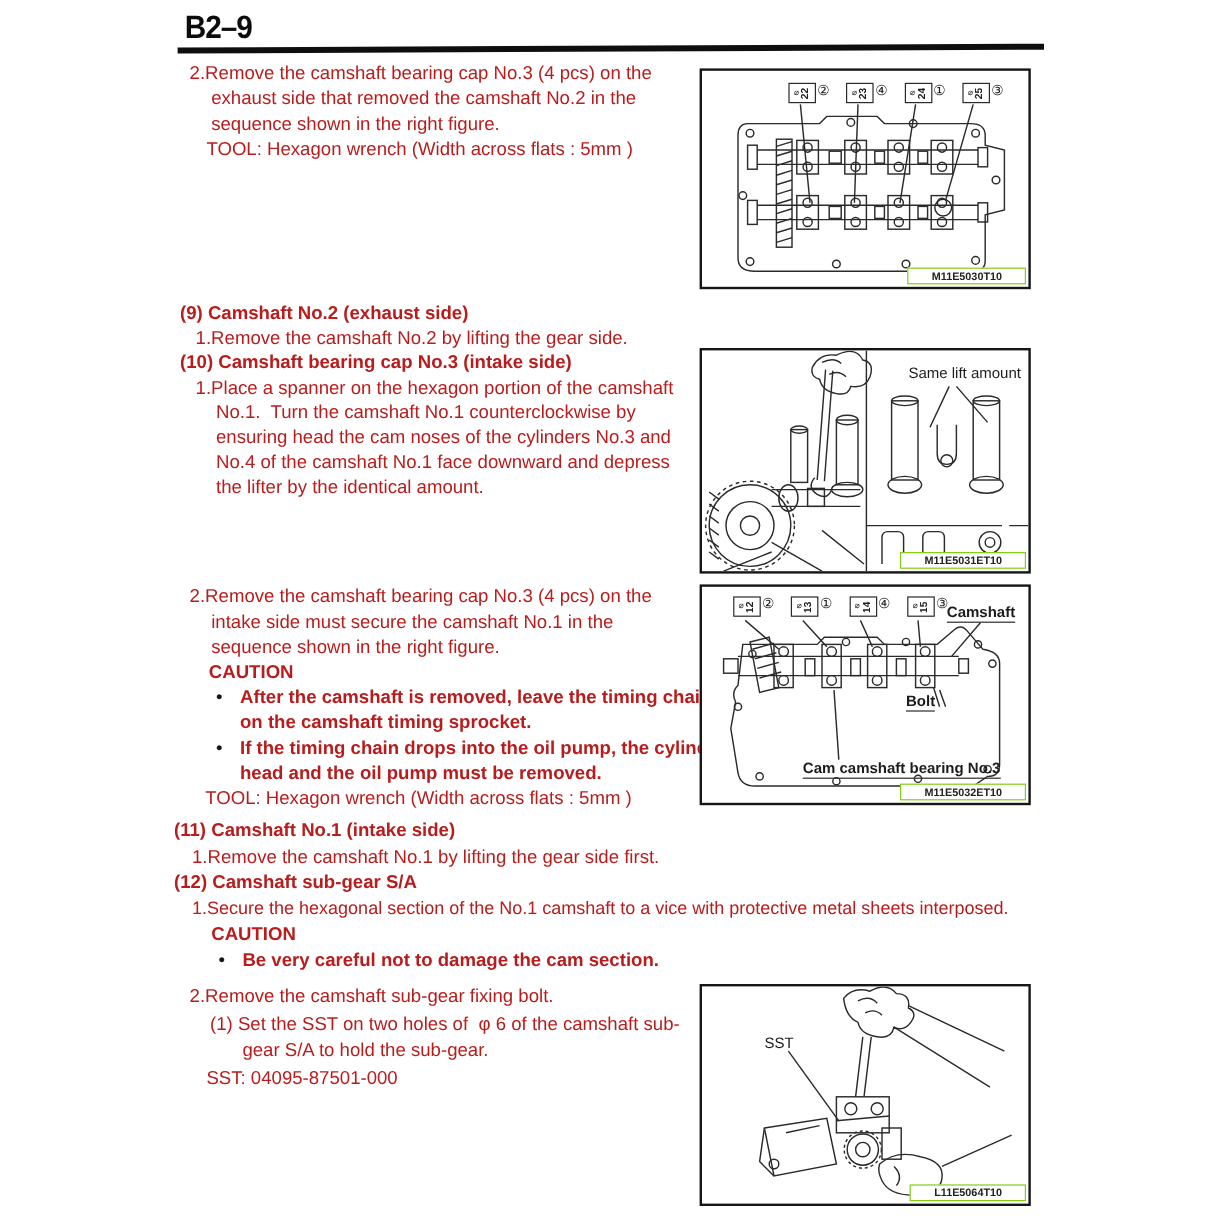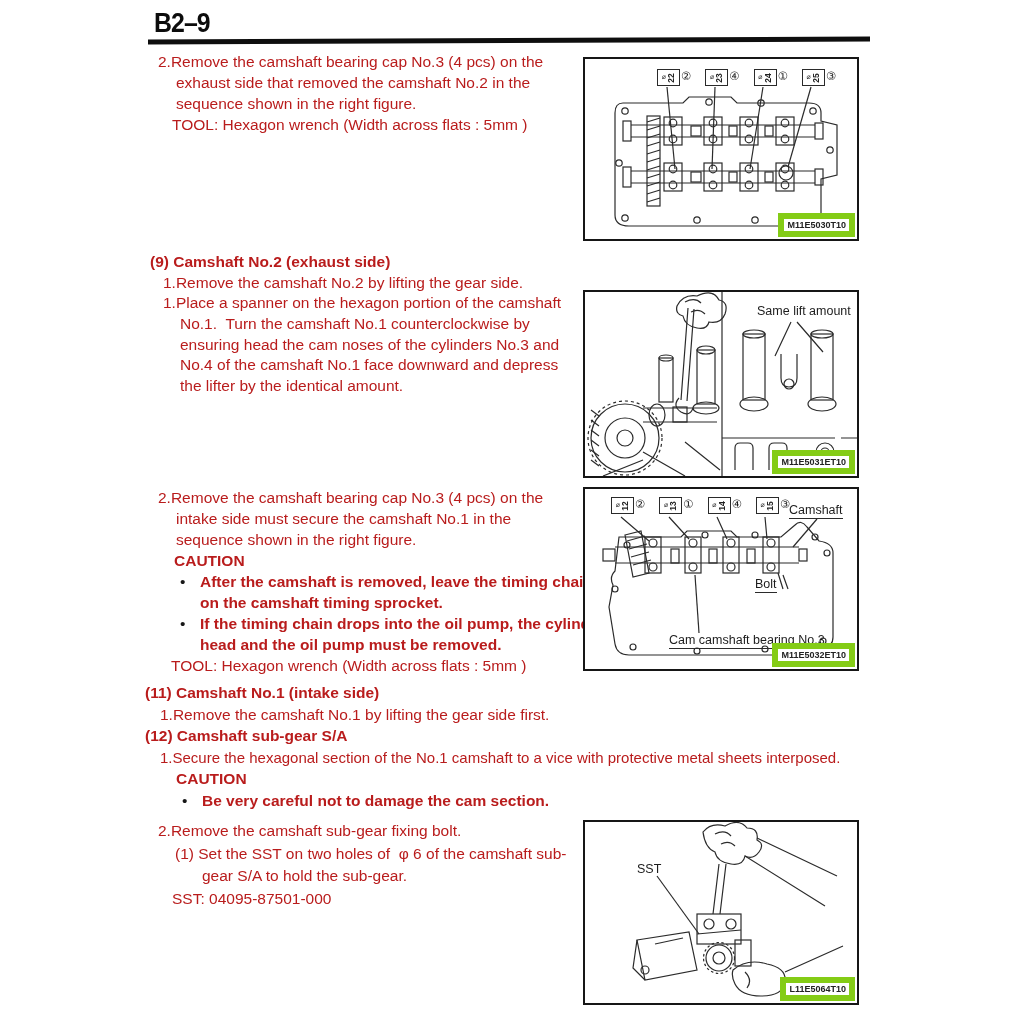--- a/index.html
+++ b/index.html
@@ -16,24 +16,24 @@
   .i13{padding-left:13px;} .i14{padding-left:14px;} .i15{padding-left:15px;}
   .i16{padding-left:16px;} .i17{padding-left:17px;} .i18{padding-left:18px;}
   .i30{padding-left:30px;} .i31{padding-left:31px;} .i44{padding-left:44px;}
   .brow{display:flex;padding-left:22px;}
   .brow2{display:flex;padding-left:37px;}
   .bglyph{width:20px;font-size:15.5px;line-height:21px;}
   .btext{display:flex;flex-direction:column;}
   .fig{position:absolute;border:2px solid #161616;background:#fff;}
   .fig svg{position:absolute;left:0;top:0;}
   .fig-code{position:absolute;right:2px;bottom:2px;font-size:9px;font-weight:700;
-            line-height:12px;border:6px solid #84cc16;padding:0 3px;background:#fff;
+            line-height:12px;border:1px solid #84cc16;padding:0 19px;background:#fff;
             letter-spacing:0;color:#222;}
   .fig-label{position:absolute;font-size:12.5px;line-height:14px;color:#1c1c1c;white-space:pre;}
-  .ul{border-bottom:1.3px solid #2b2b2b;padding-bottom:1px;}
+  .ul{border-bottom:1.3px solid #2b2b2b;padding-bottom:1px;font-weight:bold;}
   .callouts{position:absolute;display:flex;gap:14px;}
   .cgroup{display:flex;align-items:flex-start;}
   .cbox{display:flex;align-items:center;justify-content:center;width:21px;height:15px;
         border:1.6px solid #2a2a2a;background:#fff;}
   .cicon{font-family:"DejaVu Sans",sans-serif;font-size:7px;line-height:7px;color:#222;}
   .cnum{display:inline-block;transform:rotate(-90deg);font-size:8.5px;font-weight:700;
         line-height:8px;color:#222;}
   .cseq{font-size:11.5px;line-height:15px;margin-left:1px;color:#1a1a1a;}
 </style>
 </head>
@@ -148,20 +148,21 @@
           </span>
           <span class="cseq">③</span>
         </span>
     </div>
     <span class="fig-code">M11E5030T10</span>
   </div>
 
   <div class="blk" style="left:150px;top:252px;">
     <span class="line b" style="line-height:20.5px">(9) Camshaft No.2 (exhaust side)</span>
     <span class="line i13" style="line-height:20.5px">1.Remove the camshaft No.2 by lifting the gear side.</span>
+    <span class="line b" style="line-height:20.5px">(10) Camshaft bearing cap No.3 (intake side)</span>
     <span class="line i13" style="line-height:20.8px">1.Place a spanner on the hexagon portion of the camshaft</span>
     <span class="line i30" style="line-height:20.8px">No.1.  Turn the camshaft No.1 counterclockwise by</span>
     <span class="line i30" style="line-height:20.8px">ensuring head the cam noses of the cylinders No.3 and</span>
     <span class="line i30" style="line-height:20.8px">No.4 of the camshaft No.1 face downward and depress</span>
     <span class="line i30" style="line-height:20.8px">the lifter by the identical amount.</span>
   </div>
 
   <div class="fig" style="left:583px;top:290px;width:272px;height:184px;">
     <svg width="272" height="184" viewBox="0 0 272 184">
       <g stroke="#2b2b2b" fill="none" stroke-width="1.2">

